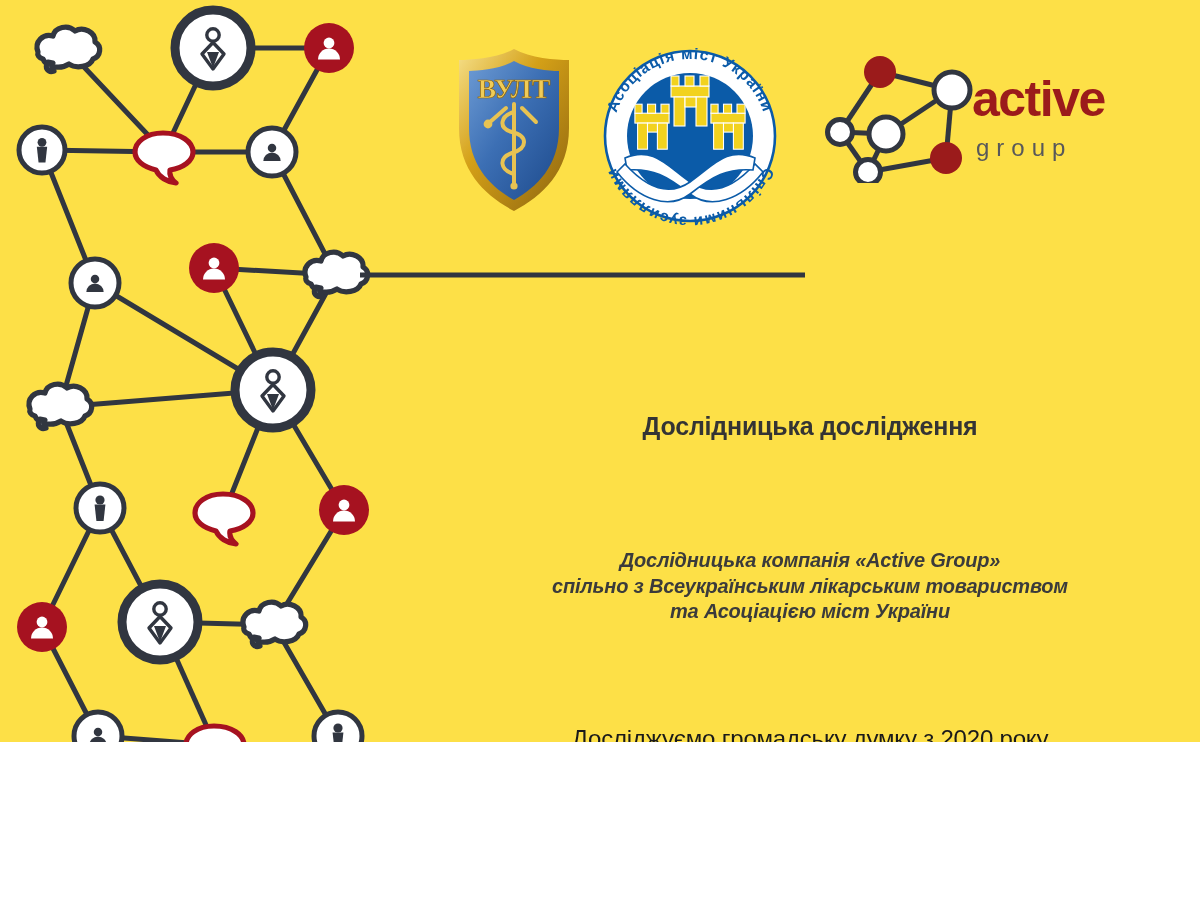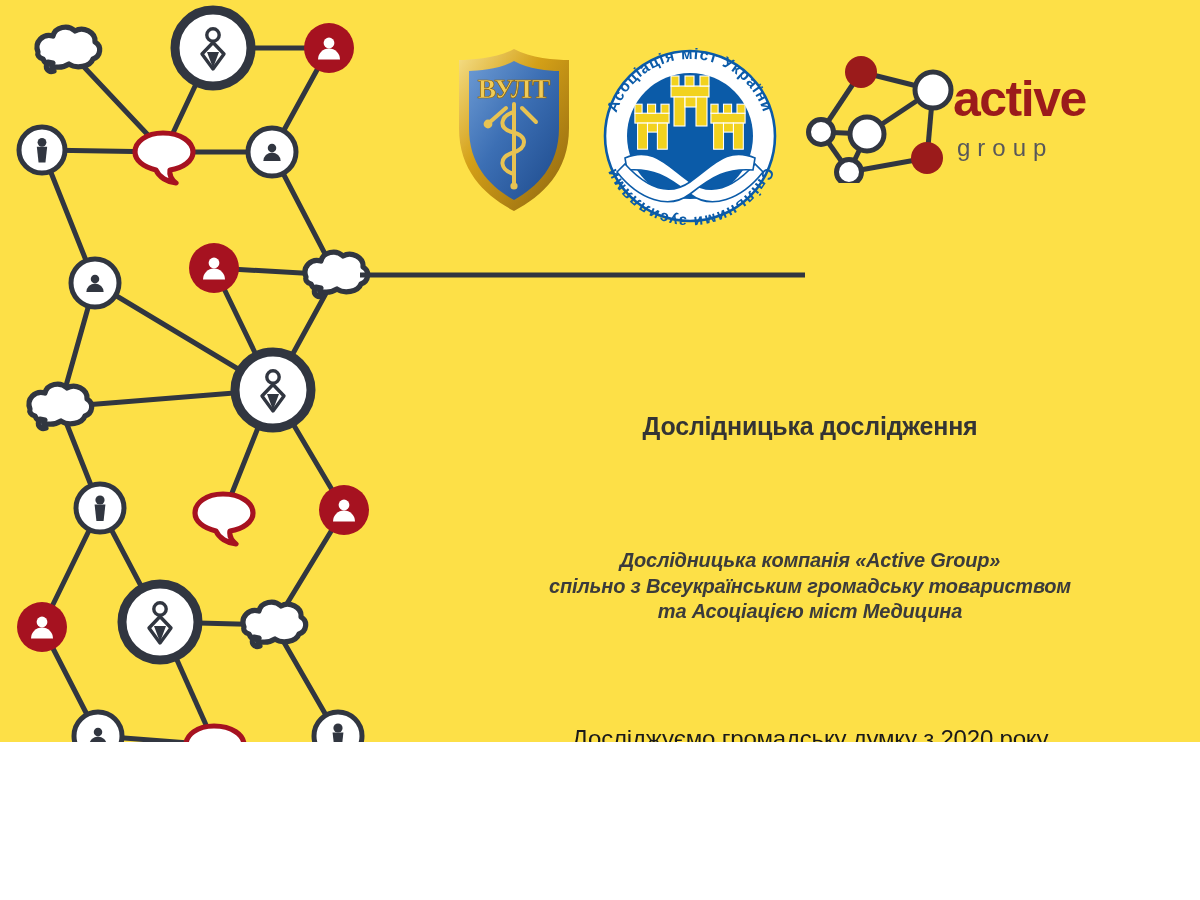--- a/index.html
+++ b/index.html
@@ -32,21 +32,21 @@
   #logo-strip {
     position: absolute;
     left: 430px;
     top: 28px;
     width: 700px;
     height: 190px;
   }
   .logo-slot { position: absolute; }
   #logo-vut    { left: 20px;  top: 18px; width: 128px; height: 168px; }
   #logo-amu    { left: 165px; top: 8px;  width: 190px; height: 192px; }
-  #logo-active { left: 375px; top: 20px; width: 310px; height: 135px; }
+  #logo-active { left: 394px; top: 20px; width: 310px; height: 135px; }
 
   
   #text-column {
     position: absolute;
     left: 420px;
     top: 350px;
     width: 780px;
     text-align: center;
     color: #000000;
   }
@@ -414,19 +414,19 @@
         <text x="152" y="108" font-family="'Liberation Sans', sans-serif" font-size="24" fill="#58585A" letter-spacing="7">group</text>
       </svg>
     </div>
 
   </div>
 
   <div id="text-column">
     <p id="subtitle">Дослідницька дослідження</p>
     <p id="org-block">
       <span class="org-line">Дослідницька компанія «Active Group»</span>
-      <span class="org-line">спільно з Всеукраїнським громадську товариством</span>
-      <span class="org-line">та Асоціацією міст Медицина</span>
+      <span class="org-line">спільно з Всеукраїнським лікарським товариством</span>
+      <span class="org-line">та Асоціацією міст України</span>
     </p>
     <p id="tagline">Досліджуємо громадську думку з 2020 року</p>
   </div>
 
 </div>
 
 </body></html>

